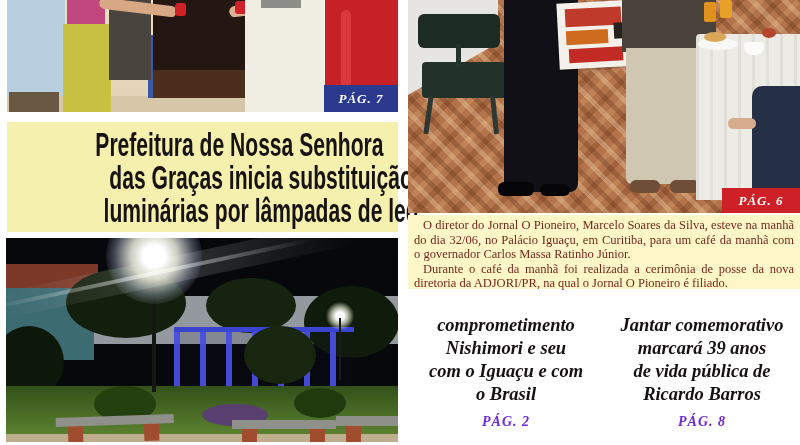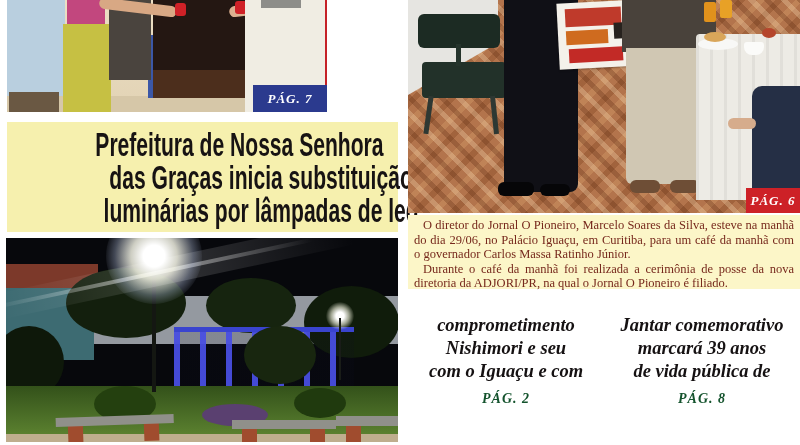--- a/index.html
+++ b/index.html
@@ -26,38 +26,38 @@
   .caption{position:absolute;left:408px;top:215px;width:392px;height:74px;
            background:#fcf6c8;box-sizing:border-box;padding:3px 6px 0 6px;
            color:#76281c;font:12.5px/14.6px "Liberation Serif",serif;text-align:justify;}
   .caption p{margin:0;text-indent:9px;}
 
   
   .teasers{position:absolute;left:408px;top:300px;width:392px;display:flex;}
   .teaser{width:50%;text-align:center;padding-top:14px;}
   .teaser-line{font:italic 700 18.5px/23px "Liberation Serif",serif;color:#151112;}
   .page-ref{margin-top:8px;font:italic 700 14px "Liberation Serif",serif;
-            color:#14532d;letter-spacing:1px;}
+            color:#6d28d9;letter-spacing:1px;}
 
   
   .parquet{background-color:#b3744c;
     background-image:
       repeating-linear-gradient(45deg, rgba(255,230,190,.28) 0 5px, rgba(0,0,0,0) 5px 11px, rgba(90,40,15,.28) 11px 16px, rgba(0,0,0,0) 16px 23px),
       repeating-linear-gradient(-45deg, rgba(120,60,25,.30) 0 6px, rgba(0,0,0,0) 6px 13px, rgba(235,185,125,.22) 13px 19px, rgba(0,0,0,0) 19px 27px);}
   .tablecloth{background:#edebe5;
     background-image:repeating-linear-gradient(90deg, rgba(0,0,0,.05) 0 3px, rgba(0,0,0,0) 3px 14px);}
   .pergola{background:repeating-linear-gradient(90deg, rgba(72,78,225,.95) 0 6px, rgba(14,14,44,.12) 6px 26px);
            filter:blur(.4px);}
 </style>
 </head>
 <body>
 
 <div class="page">
 
-  <div class="photo" style="left:7px;top:0;width:320px;height:112px;background:linear-gradient(#ecdfc4,#e2d3b5);">
+  <div class="photo" style="left:7px;top:0;width:391px;height:112px;background:linear-gradient(#ecdfc4,#e2d3b5);">
     <div class="abs" style="left:0;bottom:0;width:100%;height:16px;background:#d6c7a8;"></div>
     <div class="abs" style="left:146px;top:0;width:100px;height:98px;background:#241712;"></div>
     <div class="abs" style="left:146px;top:70px;width:100px;height:28px;background:#4c2e1c;"></div>
     <div class="abs" style="left:141px;top:35px;width:5px;height:63px;background:#3b57a6;"></div>
     <div class="abs" style="left:246px;top:35px;width:5px;height:63px;background:#3b57a6;"></div>
     <div class="abs" style="left:0;top:0;width:58px;height:96px;background:#b9cfdf;"></div>
     <div class="abs" style="left:2px;top:92px;width:50px;height:20px;background:#6a5843;"></div>
     <div class="abs" style="left:60px;top:0;width:38px;height:26px;background:#c2477e;"></div>
     <div class="abs" style="left:56px;top:24px;width:48px;height:88px;background:#c6c043;"></div>
     <div class="abs" style="left:102px;top:0;width:42px;height:80px;background:#4a443e;"></div>
@@ -156,38 +156,40 @@
     <div class="abs tablecloth" style="left:288px;top:34px;width:104px;height:166px;border-radius:4px 0 0 0;"></div>
     <div class="abs" style="left:296px;top:2px;width:12px;height:20px;background:#e1921c;border-radius:2px;"></div>
     <div class="abs" style="left:312px;top:0;width:12px;height:18px;background:#e8a126;border-radius:2px;"></div>
     <div class="abs" style="left:290px;top:38px;width:40px;height:12px;background:#f8f8f6;border-radius:50%;"></div>
     <div class="abs" style="left:296px;top:32px;width:22px;height:10px;background:#d9a65a;border-radius:50%;"></div>
     <div class="abs" style="left:336px;top:42px;width:20px;height:13px;background:#fbfbf9;border-radius:3px 3px 8px 8px;"></div>
     <div class="abs" style="left:354px;top:28px;width:14px;height:10px;background:#b5452c;border-radius:50%;"></div>
 
     <div class="abs" style="left:344px;top:86px;width:48px;height:127px;background:#252f45;border-radius:10px 0 0 0;"></div>
     <div class="abs" style="left:320px;top:118px;width:28px;height:11px;background:#d6ac8c;border-radius:6px;"></div>
-    <div class="badge badge-red" style="right:0;top:188px;width:54px;height:25px;">
+    <div class="badge badge-red" style="right:0;top:188px;width:78px;height:25px;">
         <span>PÁG. 6</span>
       </div>
   </div>
 
   <div class="caption">
-    <p>O diretor do Jornal O Pioneiro, Marcelo Soares da Silva, esteve na manhã do dia 29/06, no Palácio Iguaçu, em Curitiba, para um café da manhã com o governador Carlos Massa Ratinho Júnior.</p>
+    <p>O diretor do Jornal O Pioneiro, Marcelo Soares da Silva, esteve na manhã do dia 32/06, no Palácio Iguaçu, em Curitiba, para um café da manhã com o governador Carlos Massa Ratinho Júnior.</p>
     <p>Durante o café da manhã foi realizada a cerimônia de posse da nova diretoria da ADJORI/PR, na qual o Jornal O Pioneiro é filiado.</p>
   </div>
 
   <div class="teasers">
     <div class="teaser">
       <div class="teaser-line">comprometimento</div>
       <div class="teaser-line">Nishimori e seu</div>
       <div class="teaser-line">com o Iguaçu e com</div>
+      <div class="teaser-line">o Brasil</div>
       <div class="page-ref">PÁG. 2</div>
     </div>
     <div class="teaser">
       <div class="teaser-line">Jantar comemorativo</div>
       <div class="teaser-line">marcará 39 anos</div>
       <div class="teaser-line">de vida pública de</div>
+      <div class="teaser-line">Ricardo Barros</div>
       <div class="page-ref">PÁG. 8</div>
     </div>
   </div>
 
 </div>
 
 </body></html>

